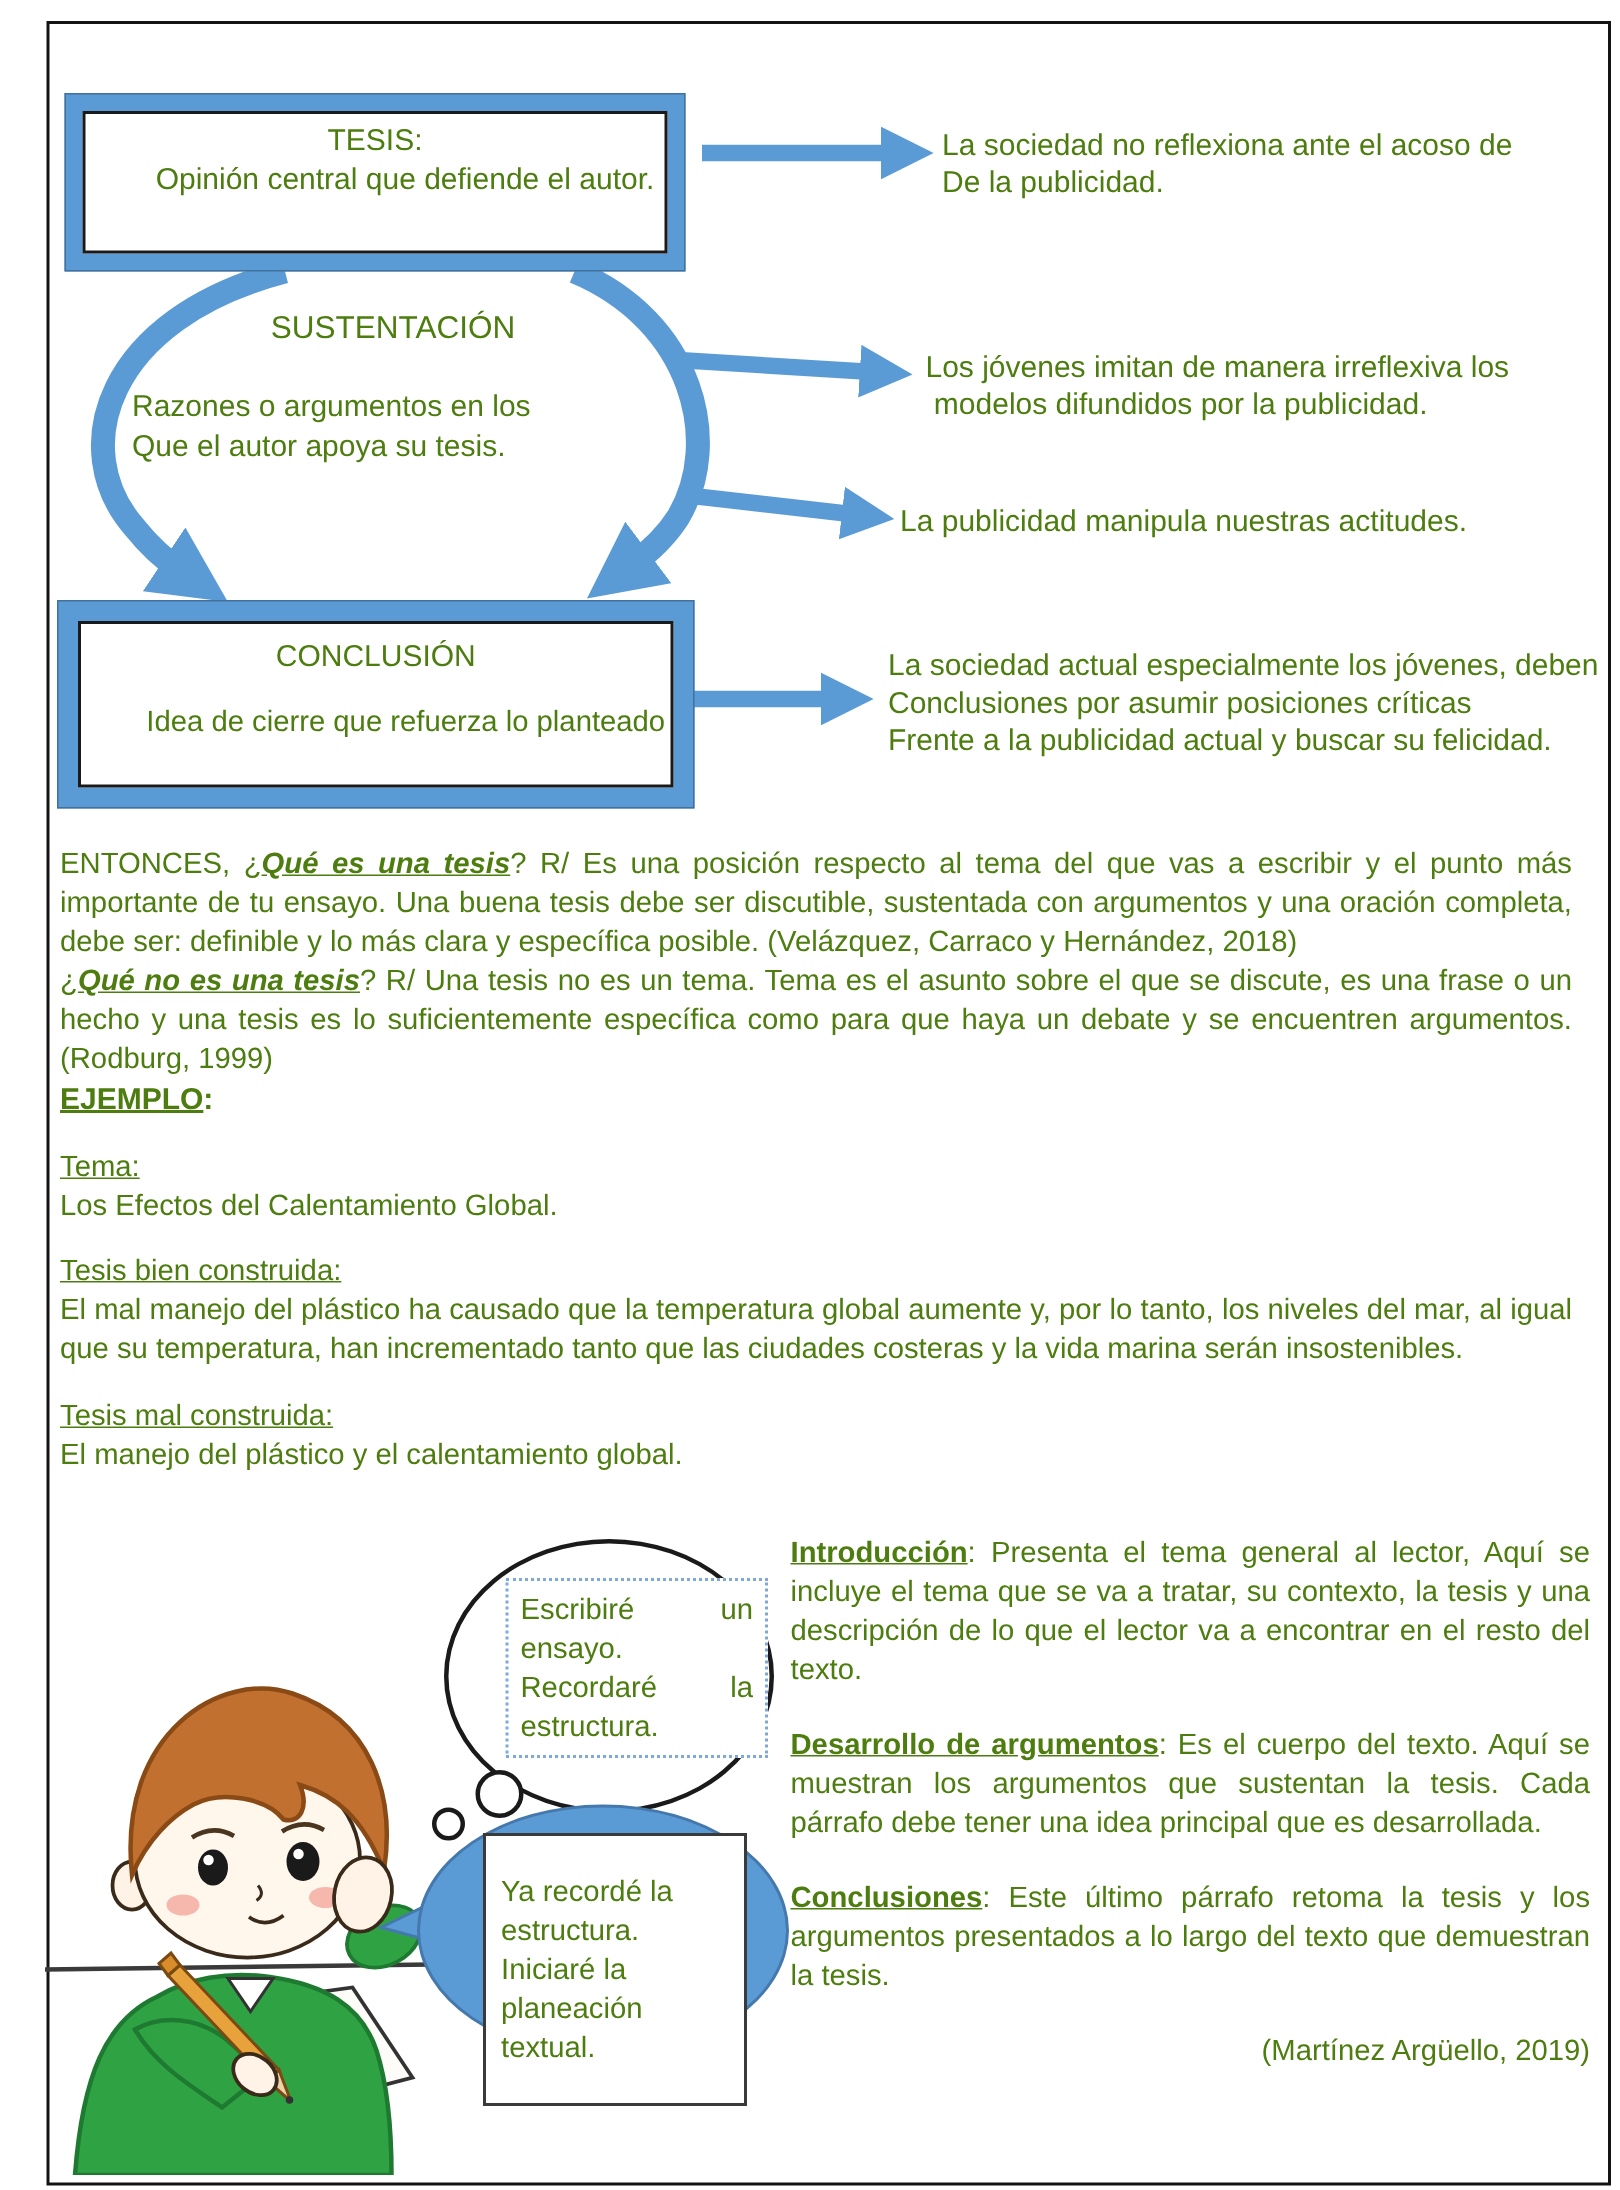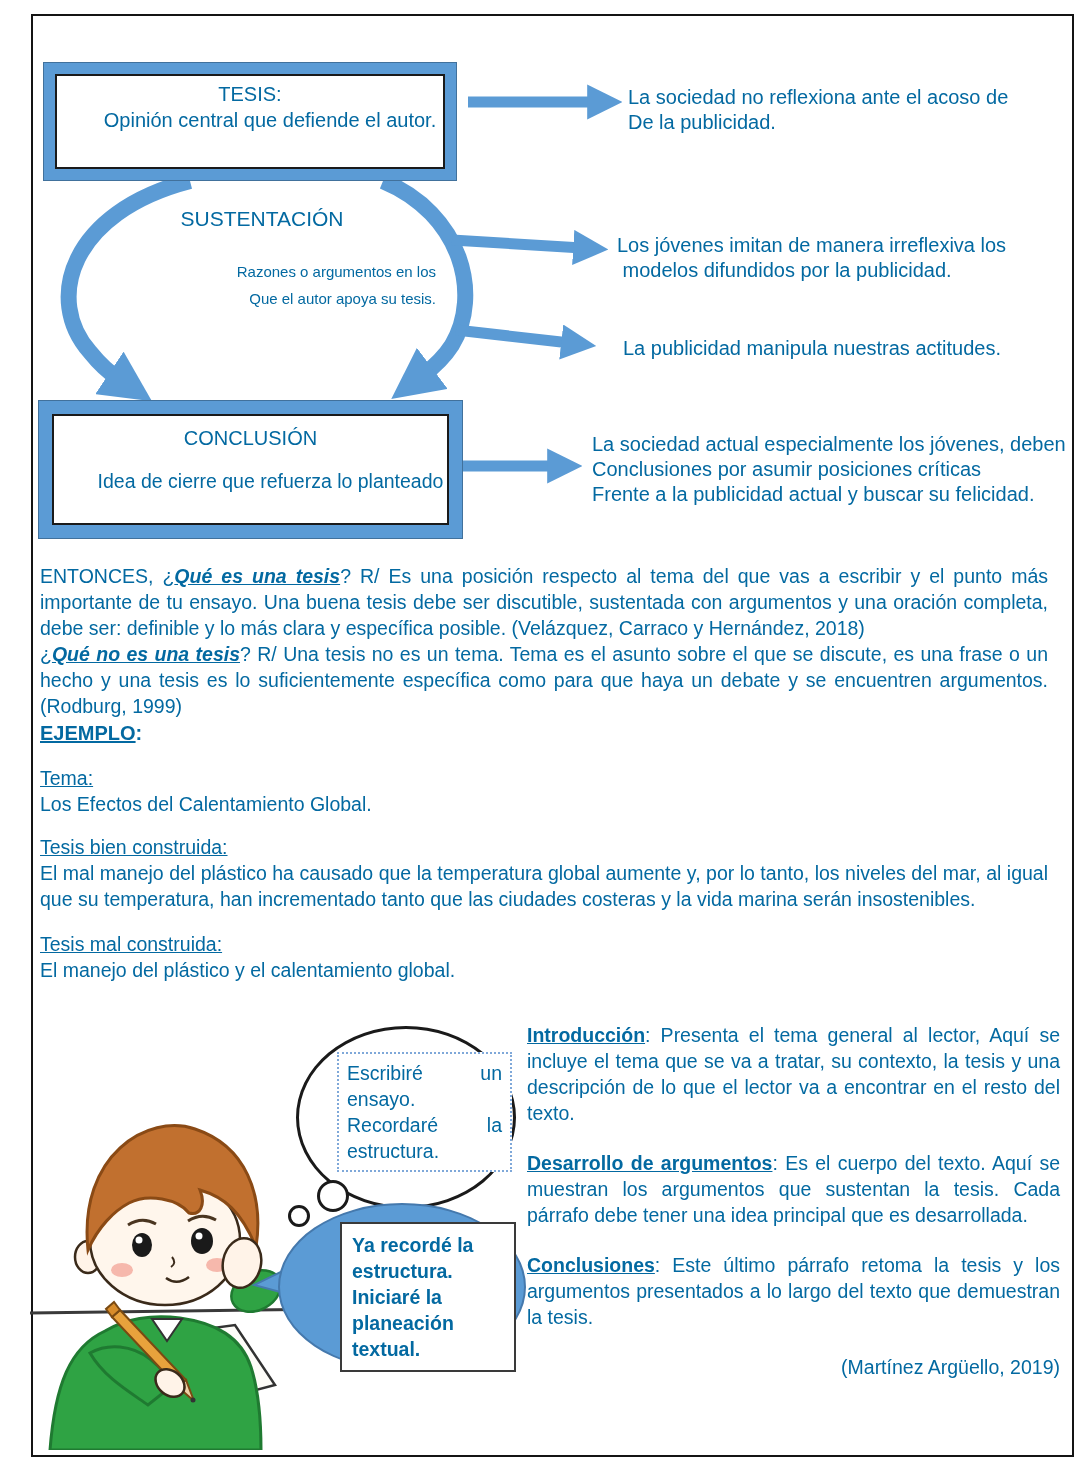--- a/index.html
+++ b/index.html
@@ -1,39 +1,39 @@
 <!DOCTYPE html>
 <html><head>
 <meta charset="utf-8">
 <style>
   html,body{margin:0;padding:0;background:#ffffff;}
   .page{position:relative;width:1080px;height:1460px;background:#fff;
-        font-family:"Liberation Sans",sans-serif;color:#0369a1;overflow:hidden;}
+        font-family:"Liberation Sans",sans-serif;color:#4d7c0f;overflow:hidden;}
   .abs{position:absolute;}
   .frame{left:31px;top:14px;width:1039px;height:1439px;border:2px solid #141414;}
 
   
   .bluebox{background:#5B9BD5;border:1px solid #41719C;}
   .innerbox{position:absolute;background:#fff;border:2px solid #1a1a1a;text-align:center;}
   #tesis-box{left:43px;top:62px;width:412px;height:117px;}
   #tesis-box .innerbox{left:11px;top:11px;right:11px;bottom:11px;padding-top:5px;}
   #conclusion-box{left:38px;top:400px;width:423px;height:137px;}
   #conclusion-box .innerbox{left:13px;top:13px;right:13px;bottom:13px;padding-top:9px;}
   .d-title{font-size:20px;line-height:26px;}
   .d-body{font-size:20px;line-height:26px;margin-left:40px;}
   #conclusion-box .d-body{margin-top:17px;font-size:19.5px;text-align:center;}
 
   #sustentacion{left:88px;top:206px;width:348px;}
   #sustentacion .d-title{font-size:21px;text-align:center;margin-bottom:26px;}
-  #sustentacion .d-line{font-size:15px;line-height:27px;text-align:right;}
+  #sustentacion .d-line{font-size:20px;line-height:27px;text-align:left;}
 
   .exampletext{font-size:20px;line-height:25px;white-space:pre-wrap;}
   #ex-tesis{left:628px;top:85px;}
   #ex-arg1{left:617px;top:233px;}
-  #ex-arg2{left:623px;top:336px;}
+  #ex-arg2{left:600px;top:336px;}
   #ex-concl{left:592px;top:432px;}
 
   #diagram-arrows{left:0;top:0;width:1080px;height:560px;pointer-events:none;}
 
   
   .para{left:40px;width:1008px;font-size:19.5px;line-height:26px;text-align:justify;}
   .para p{margin:0;}
   #main-text{top:563px;}
   .em-q{font-weight:bold;font-style:italic;text-decoration:underline;}
   #ejemplo{top:720px;font-size:20px;font-weight:bold;}
@@ -47,22 +47,22 @@
   .thought-bubble{left:296px;top:1026px;width:214px;height:177px;border:3px solid #1a1a1a;
                   border-radius:50%;background:#fff;}
   .dotted-box{left:337px;top:1052px;width:155px;border:2px dotted #7FA8D9;background:#fff;
               padding:6px 8px;font-size:19.5px;line-height:26px;text-align:justify;}
   .tb-circle{border:3px solid #1a1a1a;border-radius:50%;background:#fff;}
   #tb-c1{left:317px;top:1180px;width:26px;height:26px;}
   #tb-c2{left:288px;top:1205px;width:16px;height:16px;}
   .speech-bubble{left:278px;top:1203px;width:244px;height:164px;background:#5B9BD5;
                  border:2px solid #4579AD;border-radius:50%;}
   #bubble-tail{left:248px;top:1235px;width:100px;height:80px;}
-  .speech-box{left:340px;top:1222px;width:152px;min-height:128px;background:#fff;
-              border:2px solid #3a3a3a;padding:8px 10px;font-size:19.5px;line-height:26px;font-weight:bold;}
+  .speech-box{left:322px;top:1222px;width:152px;min-height:128px;background:#fff;
+              border:2px solid #3a3a3a;padding:24px 10px;font-size:19.5px;line-height:26px;}
 
   
   .rightcol{left:527px;top:1022px;width:533px;font-size:19.5px;line-height:26px;text-align:justify;}
   .rc-p{margin:0 0 24px 0;}
   .rc-label{font-weight:bold;text-decoration:underline;}
   .citation{text-align:right;margin-top:6px;}
 </style>
 </head>
 <body>
 

